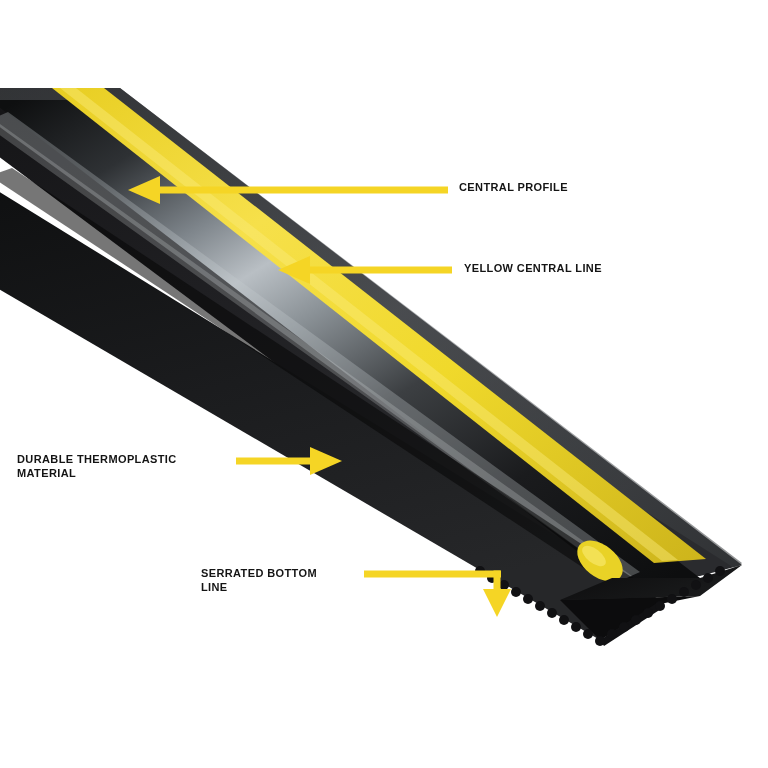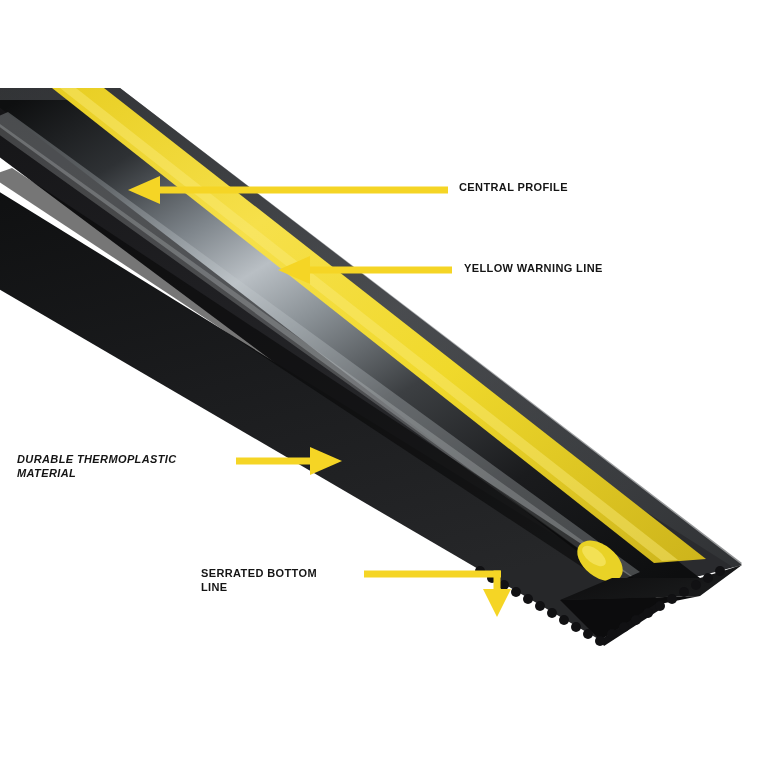--- a/index.html
+++ b/index.html
@@ -5,21 +5,21 @@
   html,body{margin:0;padding:0;background:#ffffff;}
   body{width:768px;height:768px;overflow:hidden;
        font-family:"Liberation Sans","DejaVu Sans",sans-serif;}
   #stage{position:relative;width:768px;height:768px;background:#ffffff;}
   #art{position:absolute;inset:0;}
   .callout{position:absolute;color:#141414;font-weight:700;
            letter-spacing:.035em;line-height:1.28;white-space:pre-line;}
   .cap{font-size:11px;}
   #lbl-central{left:459px;top:180px;}
   #lbl-yellow{left:464px;top:261px;}
-  #lbl-durable{left:17px;top:452px;font-style:italic;}
+  #lbl-durable{left:17px;top:452px;}
   #lbl-serrated{left:201px;top:566px;}
   #arrows{position:absolute;inset:0;pointer-events:none;}
 </style>
 </head>
 <body>
 
 <div id="stage">
 
   <svg id="art" viewBox="0 0 768 768" width="768" height="768" xmlns="http://www.w3.org/2000/svg">
     <defs>
@@ -136,21 +136,21 @@
       <g>
         <rect x="364" y="570.5" width="137" height="7"></rect>
         <rect x="493.5" y="570.5" width="7" height="32"></rect>
         <polygon points="497,617 483,589 511,589"></polygon>
       </g>
     </g>
   </svg>
 
   <div class="callout cap" id="lbl-central">CENTRAL PROFILE</div>
 
-  <div class="callout cap" id="lbl-yellow">YELLOW WARNING LINE</div>
+  <div class="callout cap" id="lbl-yellow">YELLOW CENTRAL LINE</div>
 
   <div class="callout cap" id="lbl-durable">DURABLE THERMOPLASTIC
 MATERIAL</div>
 
   <div class="callout cap" id="lbl-serrated">SERRATED BOTTOM
 LINE</div>
 
 </div>
 
 </body></html>

